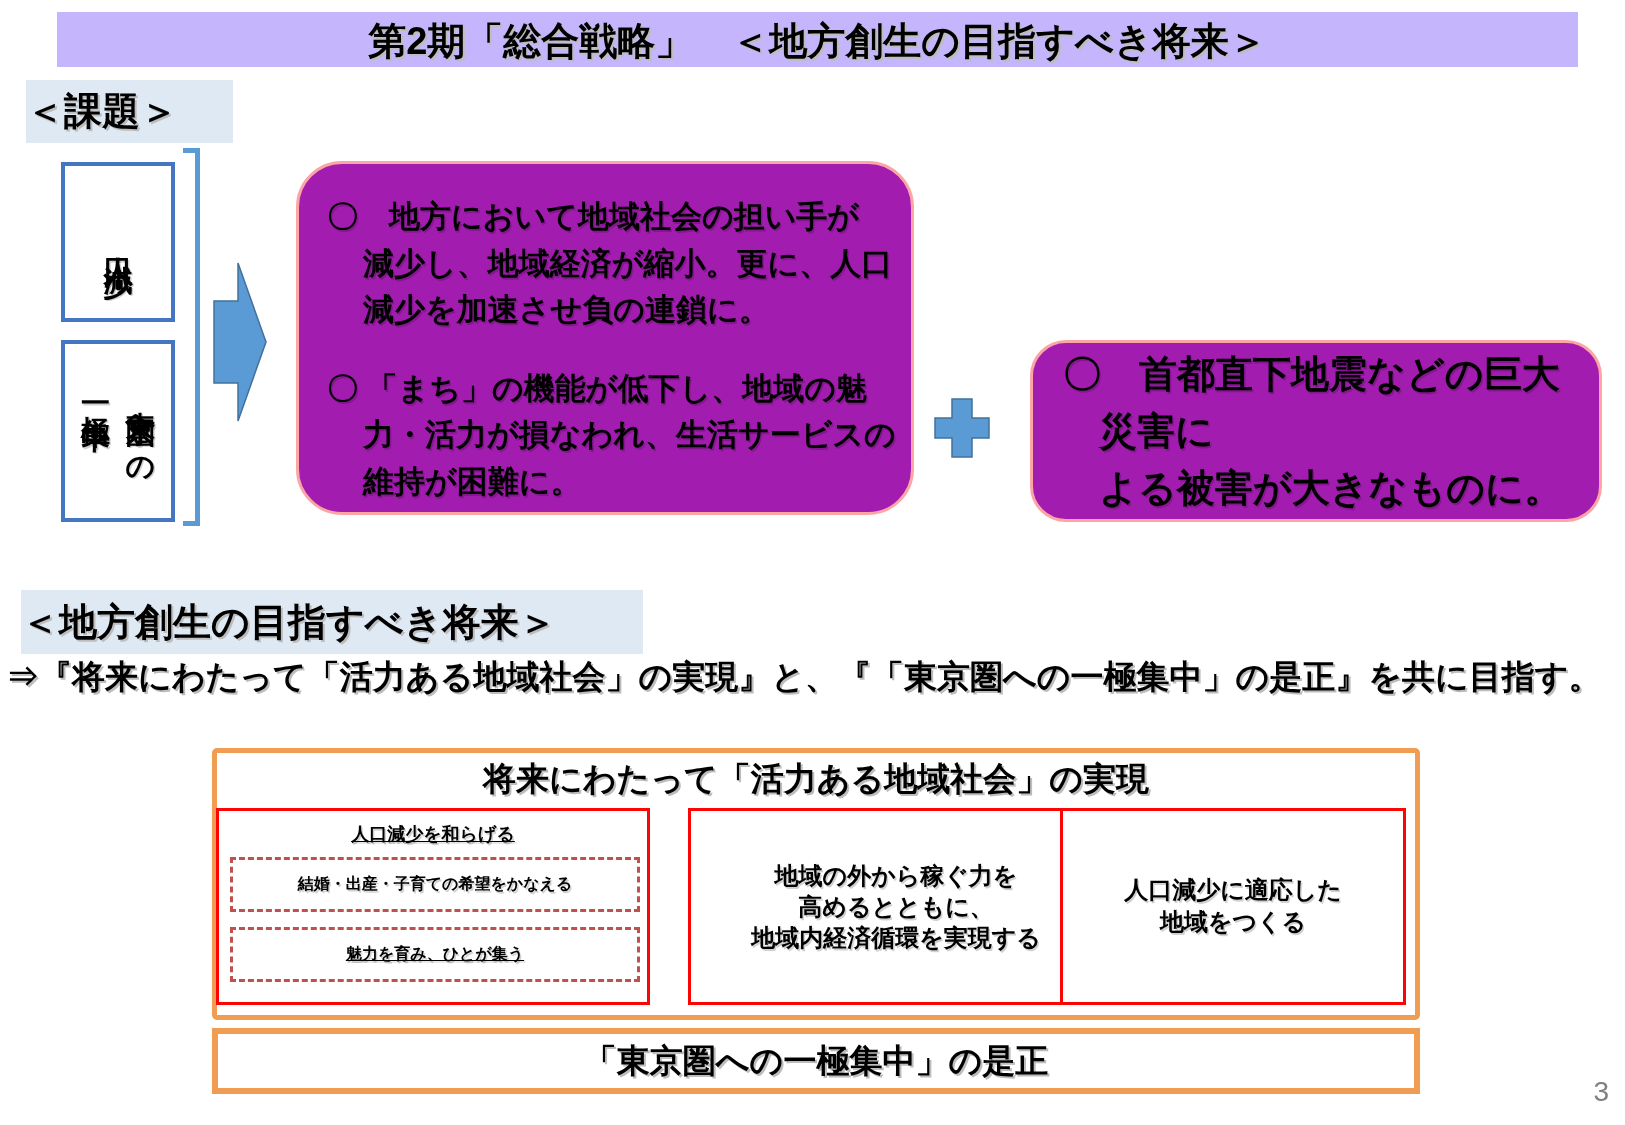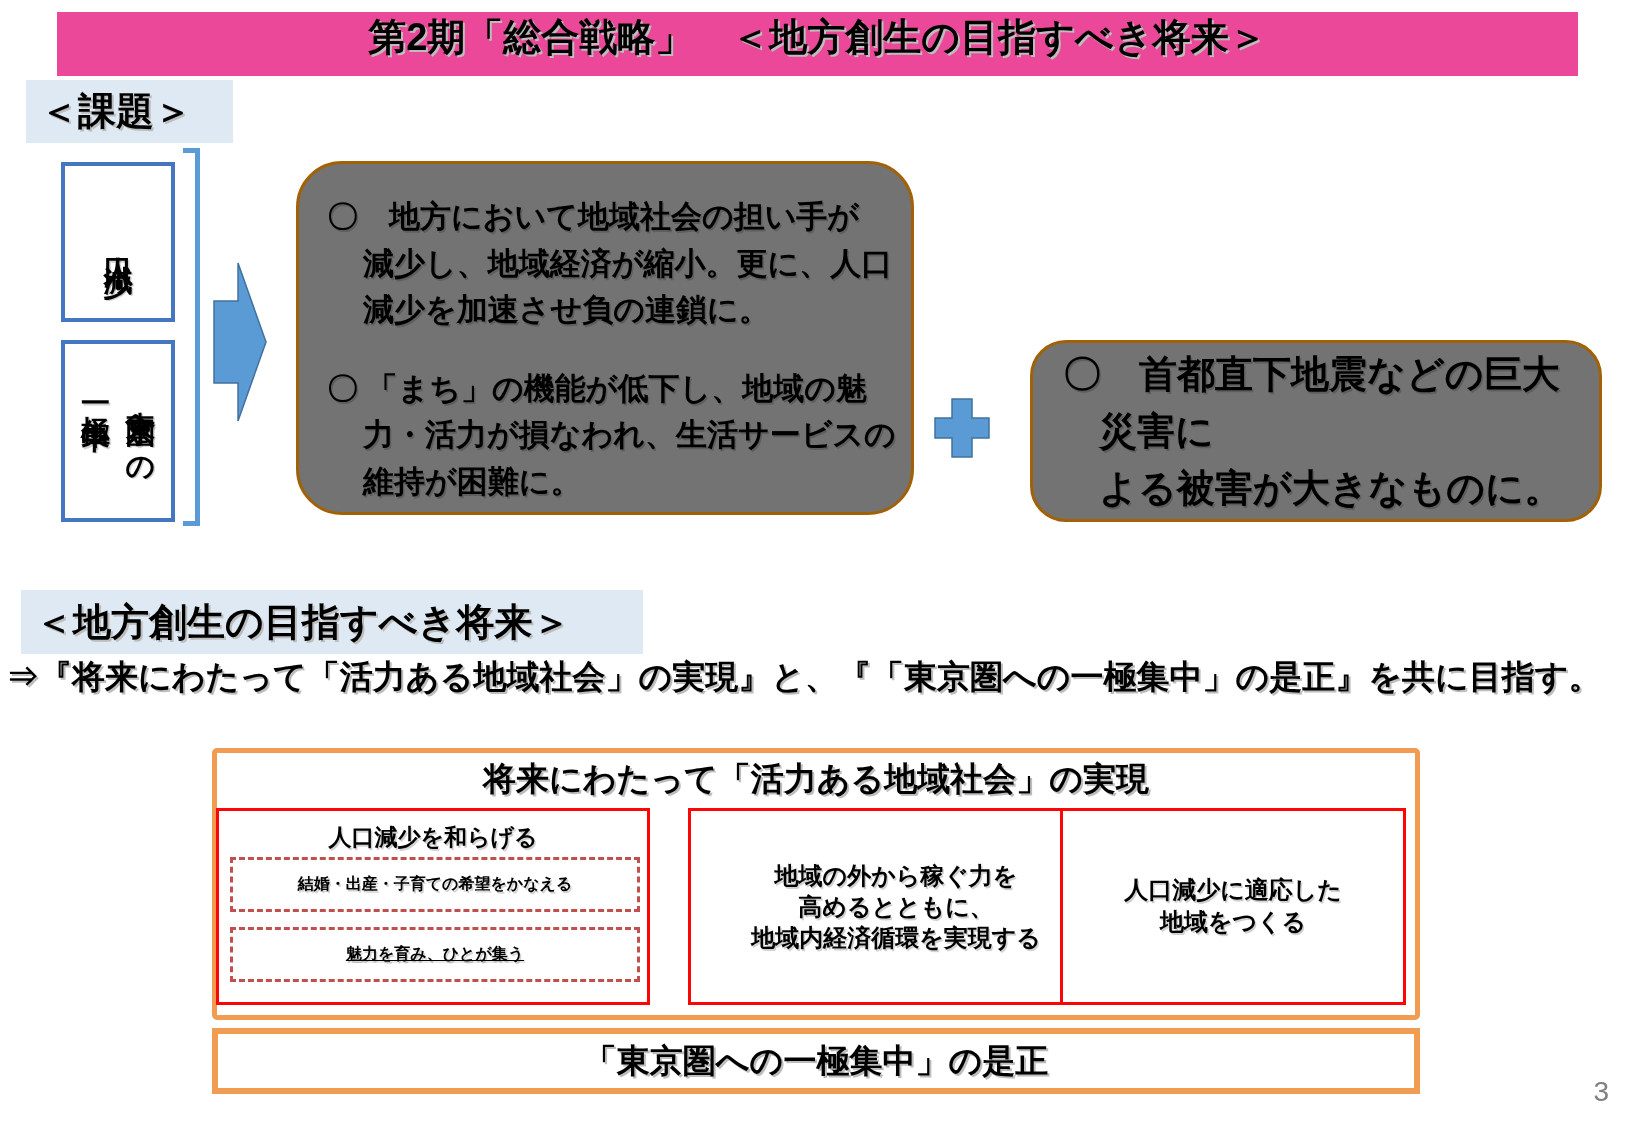--- a/index.html
+++ b/index.html
@@ -7,29 +7,29 @@
     position:relative; width:1625px; height:1125px; background:#ffffff;
     font-family:"Liberation Sans", sans-serif; font-weight:bold; color:#000;
     overflow:hidden;
   }
   .ml { white-space:pre-line; }
   .shadow-big { text-shadow:2px 2px 0 #bdbdbd; }
   .shadow-sm  { text-shadow:1.5px 1.5px 0 rgba(0,0,0,0.18); }
 
   
   .banner {
-    position:absolute; left:57px; top:12px; width:1521px; height:64px;
-    background:#ec4899; display:flex; align-items:flex-start; justify-content:center;
+    position:absolute; left:57px; top:12px; width:1521px; height:55px;
+    background:#c4b5fd; display:flex; align-items:flex-end; justify-content:center;
   }
   .banner-title { font-size:38px; }
 
   
   .sec-label {
     position:absolute; background:#DEE9F4; display:flex; align-items:center;
-    font-size:38px; padding-left:14px; box-sizing:border-box;
+    font-size:38px; box-sizing:border-box;
   }
   .label-kadai  { left:26px; top:80px;  width:207px; height:63px; }
   .label-future { left:21px; top:590px; width:622px; height:64px; }
 
   
   .vbox {
     position:absolute; left:61px; width:114px; background:#fff;
     border:4px solid #4576C2; box-sizing:border-box;
     display:flex; align-items:center; justify-content:center;
   }
@@ -45,21 +45,21 @@
     position:absolute; left:183px; top:148px; width:17px; height:378px;
     border-top:5px solid #5B9BD5; border-right:5px solid #5B9BD5; border-bottom:5px solid #5B9BD5;
     box-sizing:border-box;
   }
 
   .arrow-svg { position:absolute; left:213px; top:261px; }
   .plus-svg  { position:absolute; left:933px; top:397px; }
 
   
   .roundbox {
-    position:absolute; background:#737373; border:3px solid #a16207; box-sizing:border-box;
+    position:absolute; background:#a21caf; border:3px solid #fca5a5; box-sizing:border-box;
   }
   .box-issues {
     left:296px; top:161px; width:618px; height:354px; border-radius:46px;
     padding:30px 12px 10px 28px; font-size:31px; line-height:1.5;
   }
   .bullet { padding-left:36px; text-indent:-36px; }
   .bullet + .bullet { margin-top:32px; }
   .box-disaster {
     left:1030px; top:340px; width:572px; height:182px; border-radius:36px;
     display:flex; align-items:center; padding:0 14px 0 30px;
@@ -85,21 +85,21 @@
     position:absolute; border:3px solid #FB0505; background:#fff; box-sizing:border-box;
     top:808px; height:197px;
   }
   .red-1 { left:216px;  width:434px; }
   .red-2 { left:688px;  width:376px;padding-left:40px; }
   .red-3 { left:1060px; width:346px;font-family:Liberation Serif, serif; }
   .red-center {
     display:flex; align-items:center; justify-content:center;
     text-align:center; font-size:24px; line-height:1.3;
   }
-  .pillar1-title { margin-top:11px; text-align:center; font-size:23px; }
+  .pillar1-title { margin-top:11px; text-align:center; font-size:18px;text-decoration:underline; }
   .dashedbox {
     position:absolute; left:230px; width:410px; height:55px;
     border:3px dashed #C0504D; box-sizing:border-box; background:#fff;
     display:flex; align-items:center; justify-content:center;
     text-align:center; font-size:16px;
   }
   .dashed-1 { top:857px; }
   .dashed-2 { top:927px;text-decoration:underline; }
 
   .orange-bottom {

